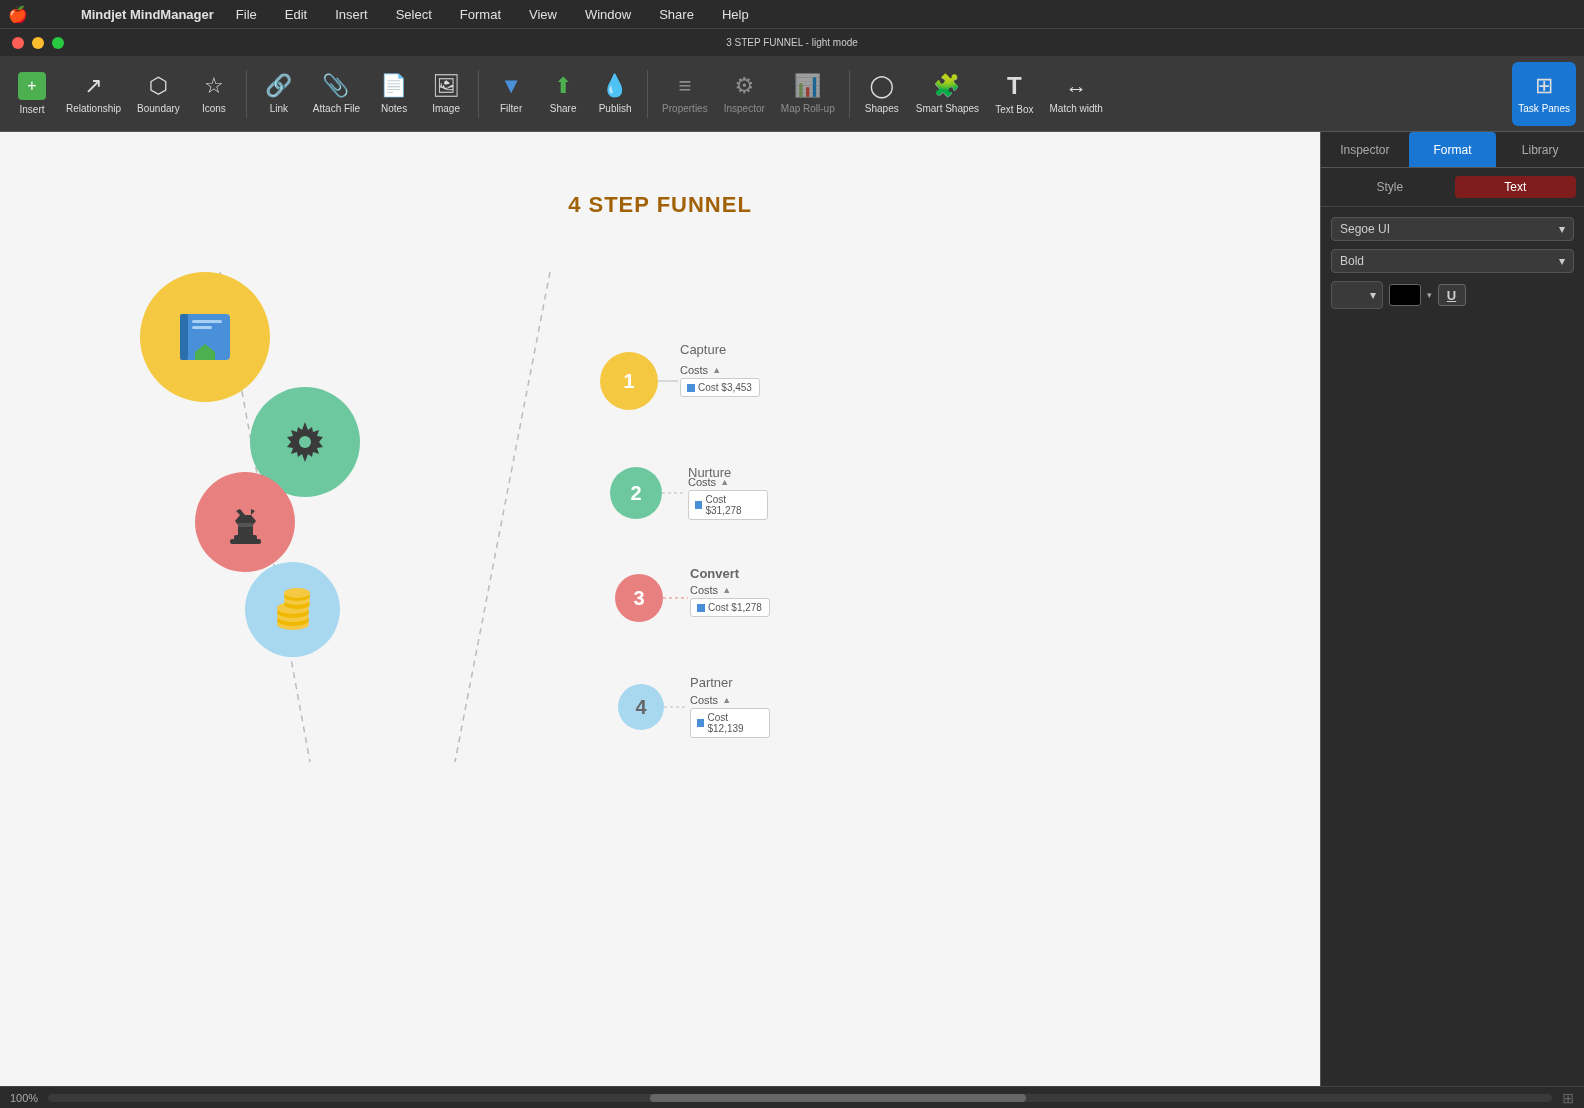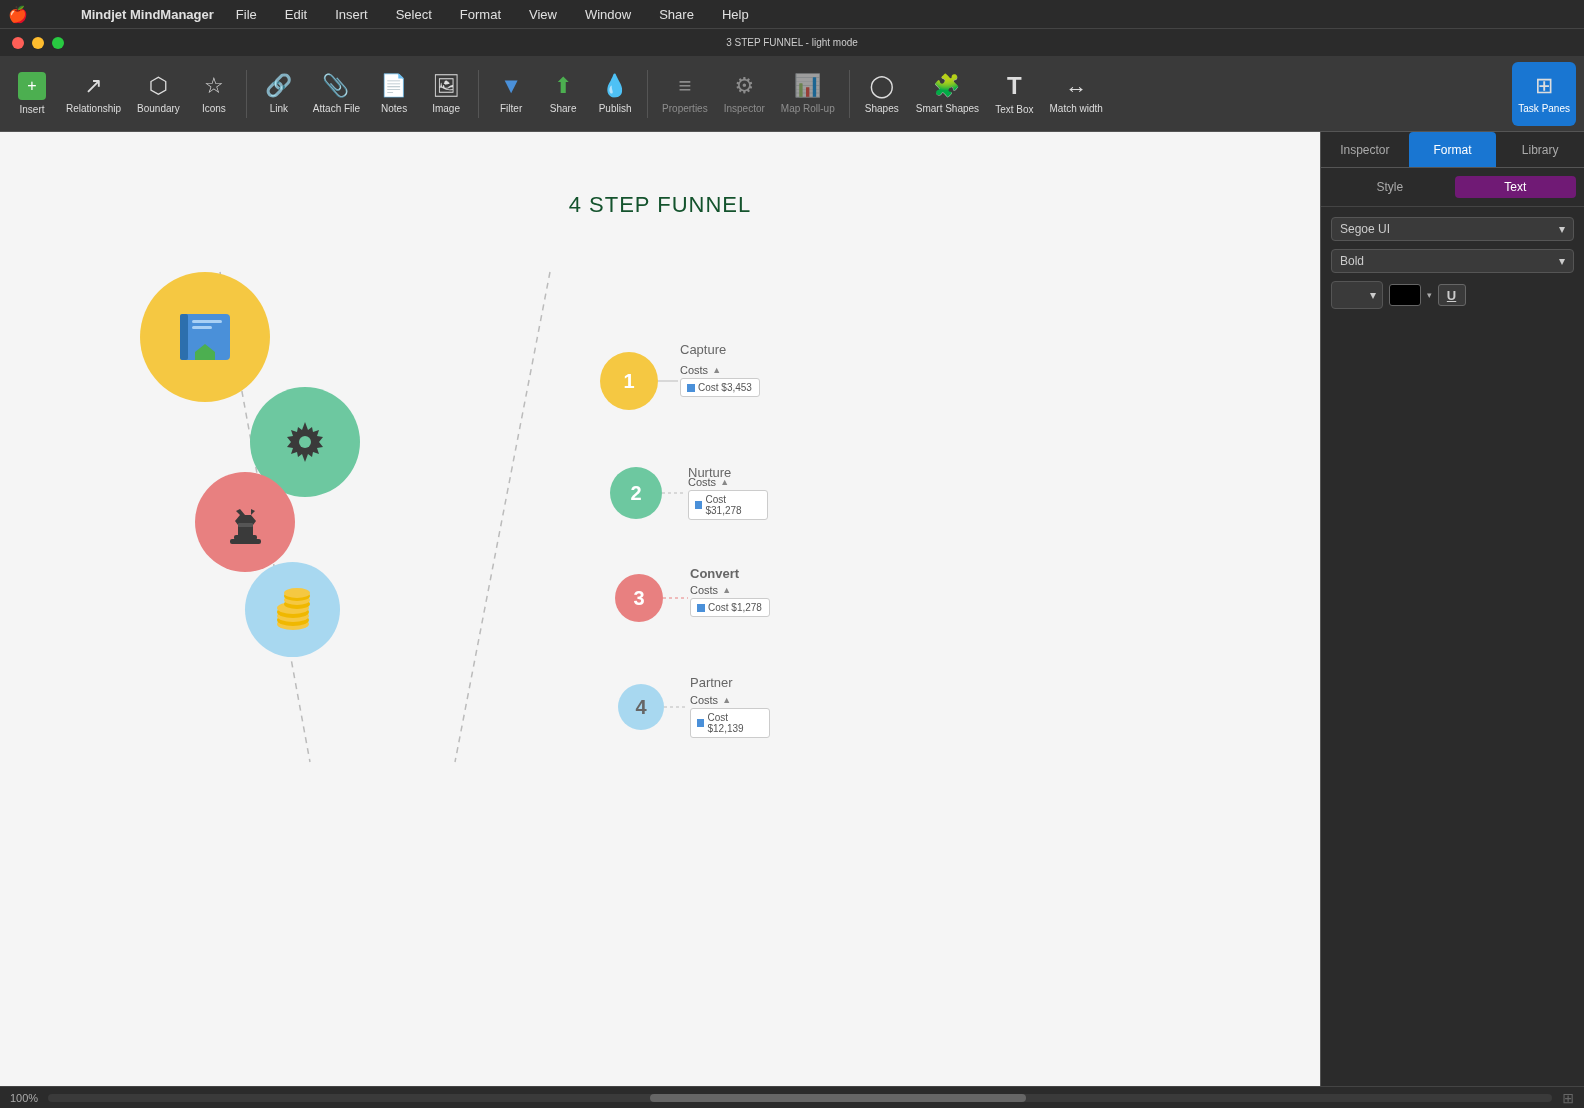--- a/index.html
+++ b/index.html
@@ -117,21 +117,21 @@
     .panel-subtab {
       flex: 1;
       text-align: center;
       font-size: 12px;
       color: #aaa;
       padding: 4px;
       border-radius: 4px;
       cursor: pointer;
     }
     .panel-subtab.active {
-      background: #701a75;
+      background: #7f1d1d;
       color: white;
     }
     .panel-content {
       padding: 10px;
       display: flex;
       flex-direction: column;
       gap: 8px;
     }
     .panel-row {
       display: flex;
@@ -217,22 +217,22 @@
       border-radius: 4px;
     }
 
     
     .canvas-title {
       position: absolute;
       top: 60px;
       left: 50%;
       transform: translateX(-50%);
       font-size: 22px;
-      font-weight: 400;
-      color: #14532d;
+      font-weight: 700;
+      color: #a16207;
       letter-spacing: 1px;
       white-space: nowrap;
     }
 
     
     .circle {
       position: absolute;
       border-radius: 50%;
       display: flex;
       align-items: center;

